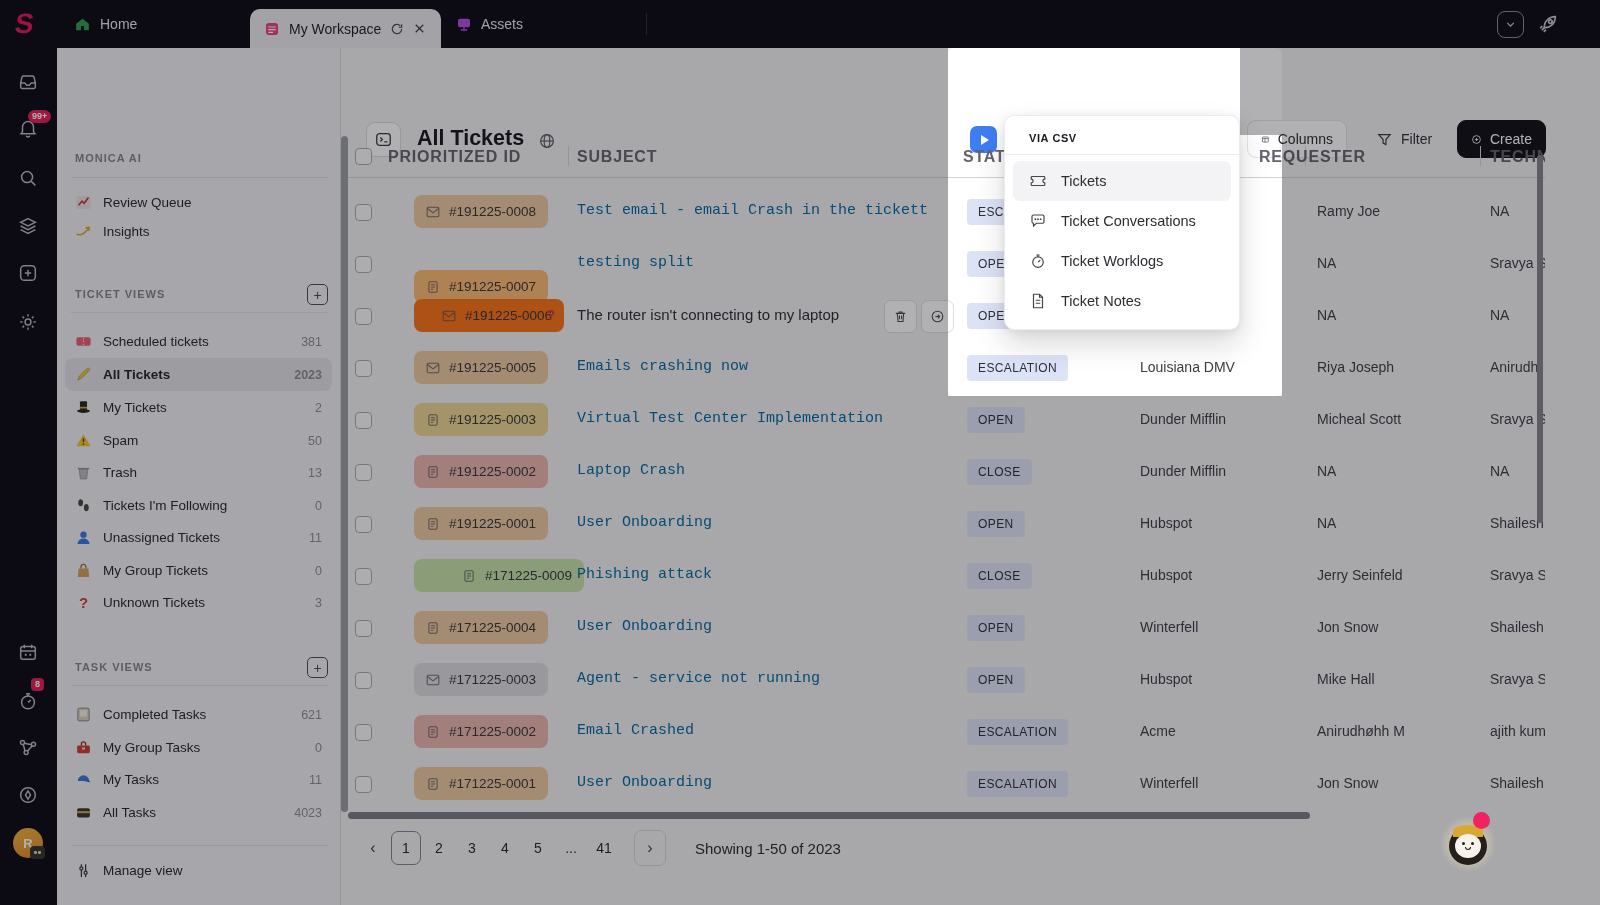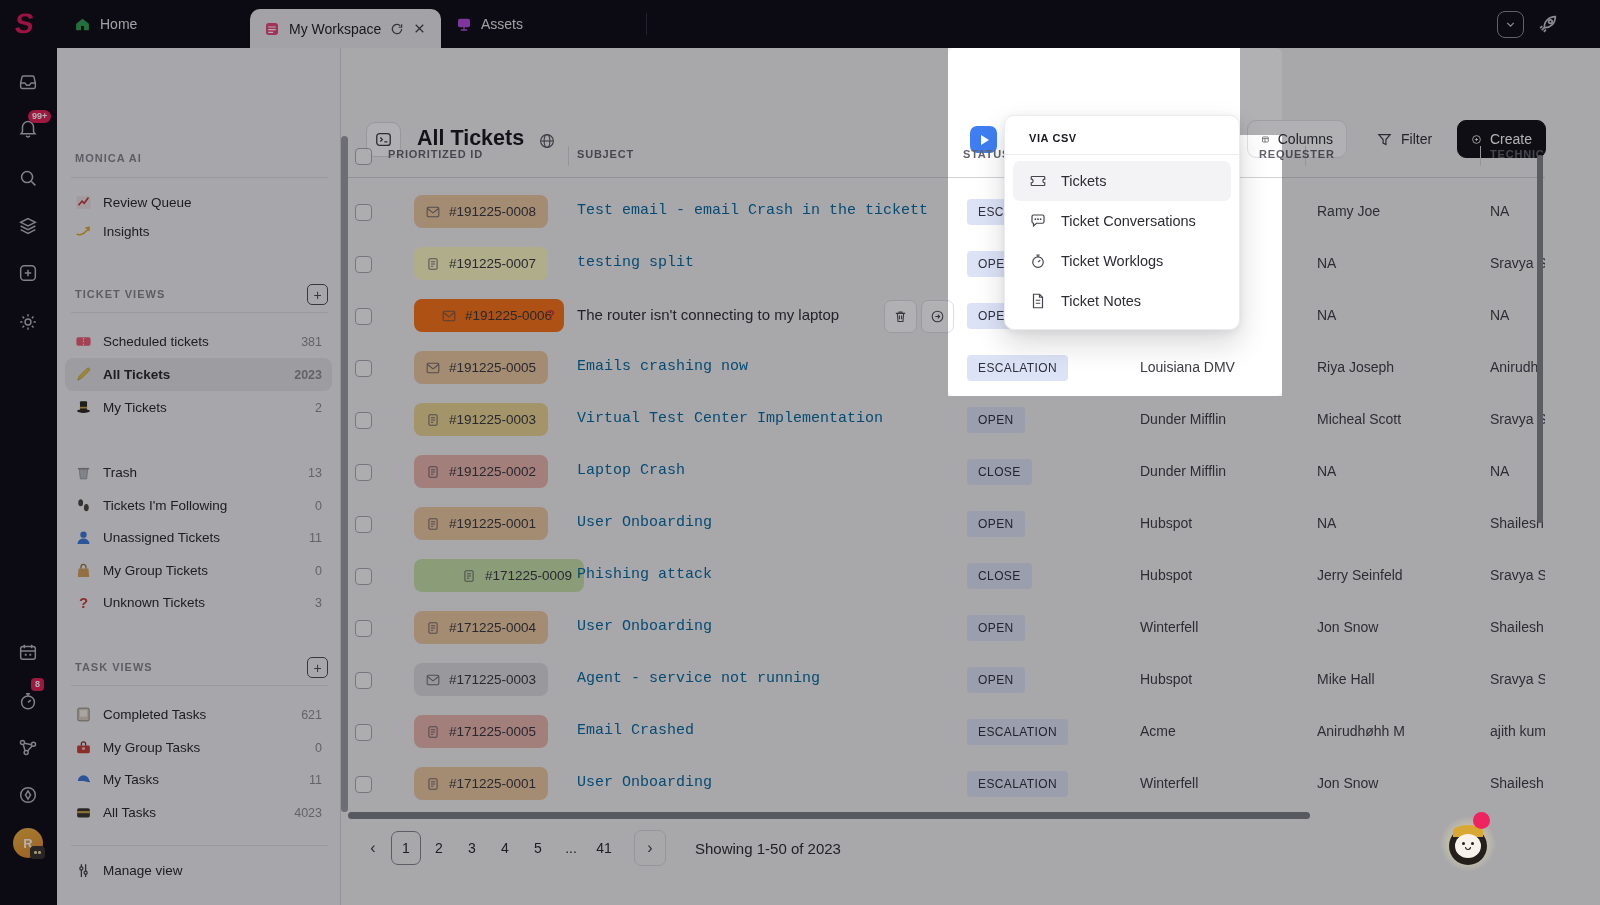--- a/index.html
+++ b/index.html
@@ -31,21 +31,21 @@
            color:#4c4c54;display:flex;align-items:center;justify-content:center;font-size:14px;line-height:1;cursor:pointer;}
   
   .main{position:absolute;left:340px;top:48px;width:1260px;height:857px;}
   .z2{z-index:2;}
   .iconbtn{background:rgba(255,255,255,.9);border:1px solid #d9d9de;border-radius:9px;display:flex;align-items:center;justify-content:center;cursor:pointer;}
   .toolbtn{position:absolute;top:72px;height:38px;background:#fff;border:1px solid #e3e3e7;border-radius:9px;
            display:flex;align-items:center;gap:8px;padding:0 13px;box-sizing:border-box;font-size:14px;color:#2b2b33;cursor:pointer;}
   .title{font-size:21.5px;font-weight:700;color:#17171d;}
   
   .thead{position:absolute;left:0px;top:87px;width:1205px;height:42px;overflow:hidden;border-bottom:1px solid #d2d2d6;z-index:2;}
-  .th{position:absolute;top:13px;font-size:11px;font-weight:600;letter-spacing:.8px;color:#63636c;white-space:nowrap;}
+  .th{position:absolute;top:13px;font-size:16px;font-weight:600;letter-spacing:.8px;color:#63636c;white-space:nowrap;}
   .colsep{position:absolute;top:11px;width:1px;height:20px;background:#d6d6da;}
   .rows{position:absolute;left:0;top:138px;width:1205px;height:624px;overflow:hidden;z-index:2;}
   .trow{position:relative;height:52px;}
   .cbox{position:absolute;left:15px;top:18px;width:15px;height:15px;border:1.5px solid #a9a9b2;border-radius:4px;background:rgba(255,255,255,.55);cursor:pointer;}
   .idbadge{position:absolute;left:74px;top:9px;height:33px;border-radius:8px;display:flex;align-items:center;gap:9px;
            padding:0 12px;font-size:13.5px;color:#35353b;cursor:pointer;}
   .idbadge .bi{width:14px;height:14px;opacity:.8;display:none;}
   .idbadge.mail .bi.i-mail{display:block;}
   .idbadge.doc .bi.i-doc{display:block;}
   .qmark{position:absolute;left:206px;top:16px;font-size:15px;font-weight:700;color:#cf3a3a;display:none;}
@@ -229,20 +229,29 @@
     </div>
     <div class="sitem" style="top:343px;">
       <svg class="si" viewBox="0 0 24 24">
           <rect x="7" y="3" width="10" height="13" rx="1.5" fill="#2c2620"></rect>
           <ellipse cx="12" cy="17" rx="9" ry="2.6" fill="#2c2620"></ellipse>
           <rect x="7" y="11" width="10" height="2.4" fill="#caa24a"></rect>
         </svg>
       <span class="lbl">My Tickets</span>
         <span class="cnt">2</span>
     </div>
+    <div class="sitem" style="top:376px;">
+      <svg class="si" viewBox="0 0 24 24">
+          <path d="M12 3 L22 20 H2 Z" fill="#f2c12e"></path>
+          <path d="M12 9 v5" stroke="#5b4708" stroke-width="2.2"></path>
+          <circle cx="12" cy="17" r="1.2" fill="#5b4708"></circle>
+        </svg>
+      <span class="lbl">Spam</span>
+        <span class="cnt">50</span>
+    </div>
     <div class="sitem" style="top:408px;">
       <svg class="si" viewBox="0 0 24 24">
           <path d="M6 7 L7.5 21 H16.5 L18 7 Z" fill="#b9bcc2" stroke="#8b8e94"></path>
           <path d="M4 6.5 H20" stroke="#8b8e94" stroke-width="2"></path>
         </svg>
       <span class="lbl">Trash</span>
         <span class="cnt">13</span>
     </div>
     <div class="sitem" style="top:441px;">
       <svg class="si" viewBox="0 0 24 24">
@@ -429,21 +438,21 @@
           <span class="subj link">Test email - email Crash in the tickett</span>
 
           <span class="stbadge">ESCALATION</span>
           <span class="cell" style="left:800px;"></span>
           <span class="cell" style="left:977px;">Ramy Joe</span>
           <span class="cell" style="left:1150px;">NA</span>
         </div>
 
         <div class="trow">
           <div class="cbox"></div>
-          <div class="idbadge doc" style="background: #fef9c3;">
+          <div class="idbadge doc" style="background: #fdba74; margin-top: 23px;">
 
             <svg class="bi i-doc" viewBox="0 0 24 24" fill="none" stroke="#55505a" stroke-width="1.8">
               <rect x="5" y="3" width="14" height="18" rx="2"></rect>
               <path d="M8.5 8 H15.5 M8.5 12 H15.5 M8.5 16 H12.5"></path>
             </svg>
             <span>#191225-0007</span>
           </div>
 
           <span class="subj link">testing split</span>
 
@@ -618,21 +627,21 @@
         </div>
 
         <div class="trow">
           <div class="cbox"></div>
           <div class="idbadge doc" style="background: rgb(234, 182, 174);">
 
             <svg class="bi i-doc" viewBox="0 0 24 24" fill="none" stroke="#55505a" stroke-width="1.8">
               <rect x="5" y="3" width="14" height="18" rx="2"></rect>
               <path d="M8.5 8 H15.5 M8.5 12 H15.5 M8.5 16 H12.5"></path>
             </svg>
-            <span>#171225-0005</span>
+            <span>#171225-0002</span>
           </div>
 
           <span class="subj link">Email Crashed</span>
 
           <span class="stbadge">ESCALATION</span>
           <span class="cell" style="left:800px;">Acme</span>
           <span class="cell" style="left:977px;">Anirudhøhh M</span>
           <span class="cell" style="left:1150px;">ajith kum</span>
         </div>
 

